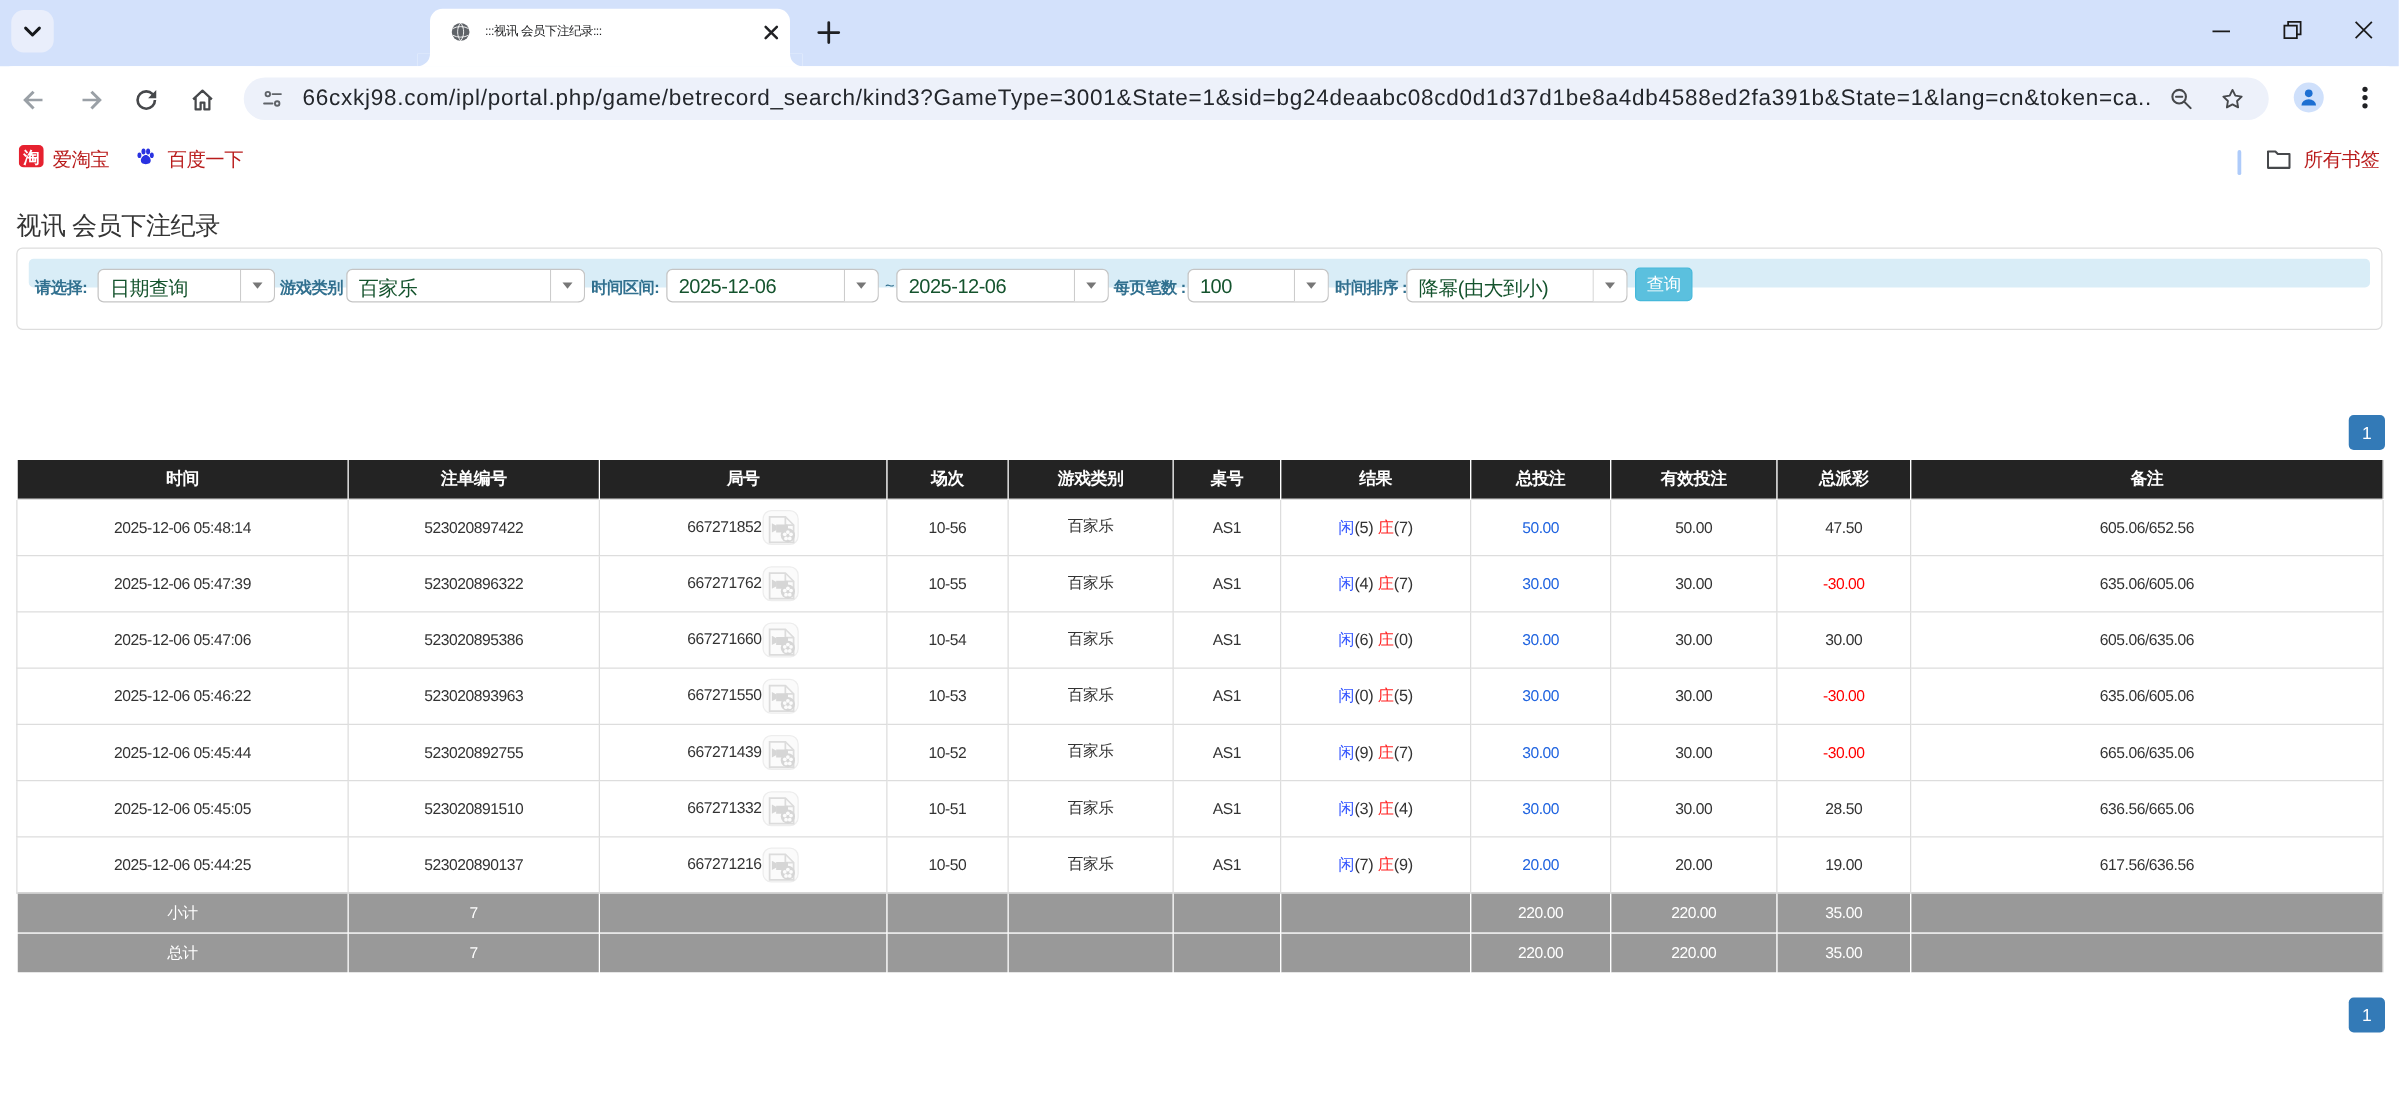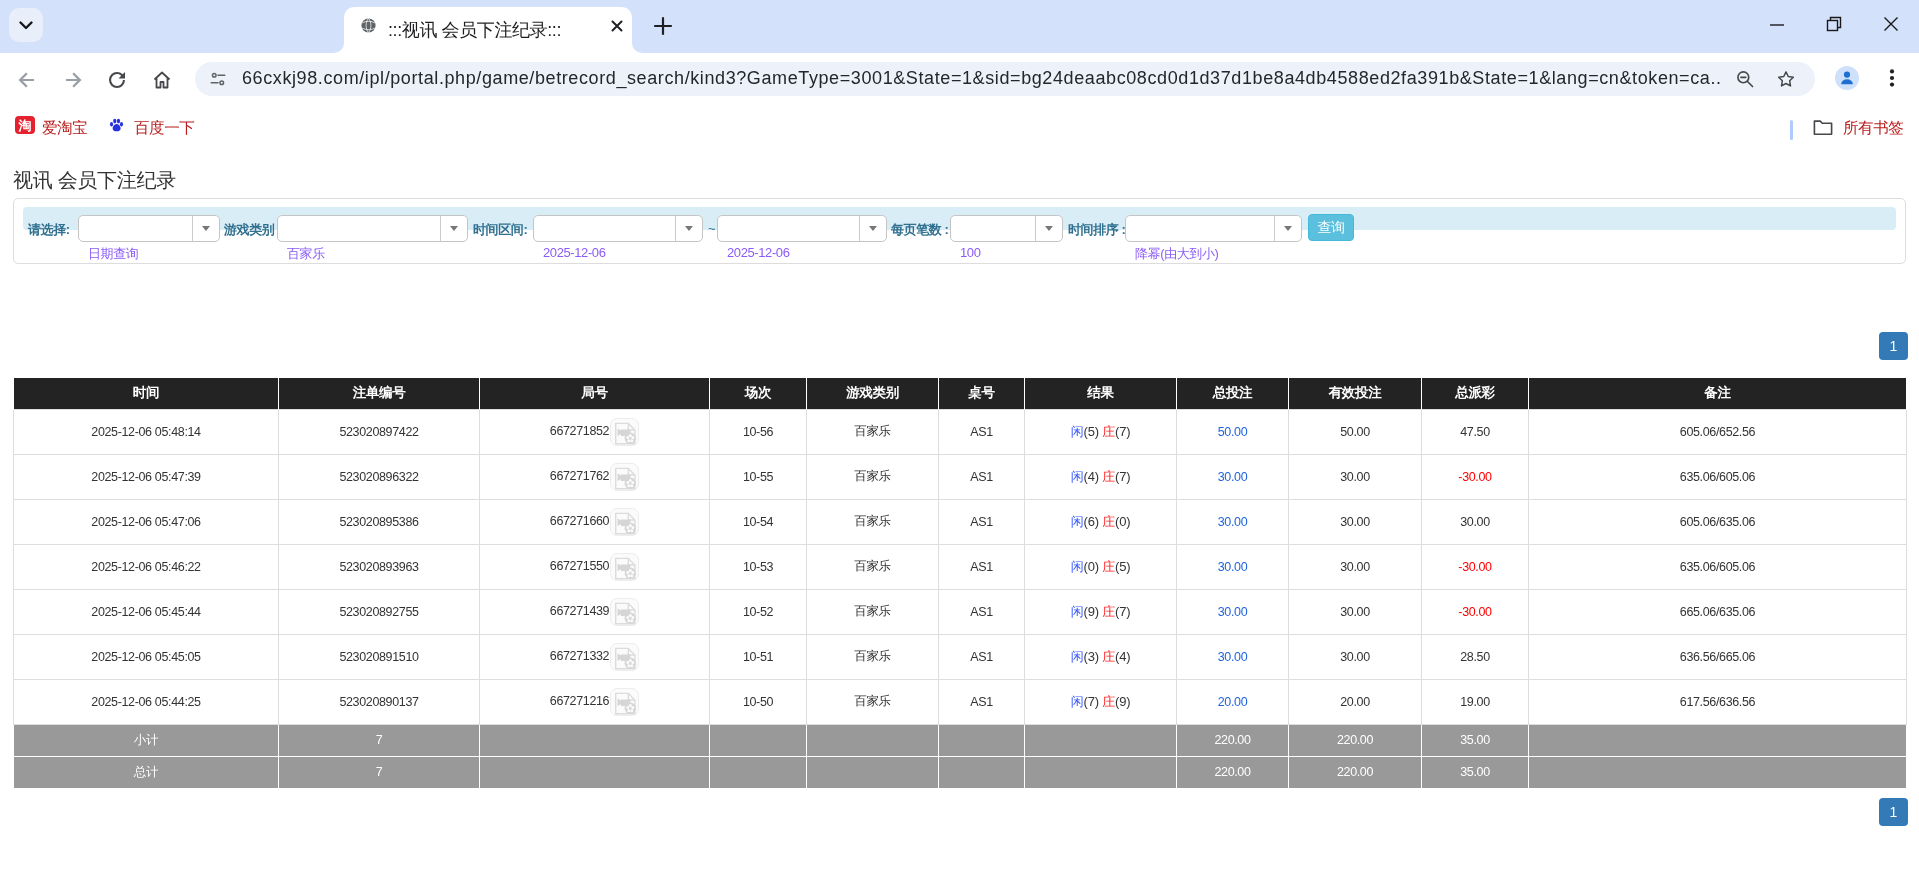--- a/index.html
+++ b/index.html
@@ -3,45 +3,45 @@
 <meta charset="utf-8">
 <style>
 * { margin:0; padding:0; box-sizing:border-box; }
 html,body { width:1919px; height:888px; background:#fff; font-family:"Liberation Sans",sans-serif; overflow:hidden; }
 
 #tabstrip { position:absolute; left:0; top:0; width:1919px; height:53px; background:#d3e1fb; }
 #chevbtn { position:absolute; left:9px; top:8px; width:34px; height:34px; border-radius:10px; background:#e9eefb; }
 #tab1 { position:absolute; left:48px; top:7px; width:290px; height:39px; color:#1f2023; }
 #tab1 .ttl { position:absolute; left:43px; top:10px; font-size:15px; letter-spacing:0.2px; color:#1f2023; }
 #activetab { position:absolute; left:344px; top:7px; width:288px; height:46px; background:#fff; border-radius:10px 10px 0 0; }
-#activetab .ttl { position:absolute; left:44px; top:11px; font-size:18px; letter-spacing:-0.4px; color:#1c1d1f; width:210px; overflow:hidden; white-space:nowrap; }
+#activetab .ttl { position:absolute; left:44px; top:11px; font-size:10px; letter-spacing:-0.4px; color:#1c1d1f; width:210px; overflow:hidden; white-space:nowrap; }
 .flarebase { position:absolute; top:43px; width:10px; height:10px; background:#fff; }
 .flarecap  { position:absolute; top:43px; width:10px; height:10px; background:#d3e1fb; }
 #toolbar { position:absolute; left:0; top:53px; width:1919px; height:54px; background:#fff; border-radius:10px 10px 0 0; }
 #urlpill { position:absolute; left:195px; top:9px; width:1620px; height:34px; border-radius:17px; background:#edf1fa; }
 #urltext { position:absolute; left:47px; top:6px; font-size:18px; color:#23262b; white-space:nowrap; width:1480px; overflow:hidden; letter-spacing:0.6px; }
 #bookbar { position:absolute; left:0; top:107px; width:1919px; height:38px; background:#fff; }
 .bktxt { font-size:15.5px; letter-spacing:-0.4px; color:#b91c1c; position:absolute; top:11px; }
 
 #page { position:absolute; left:0; top:145px; width:1919px; height:743px; background:#fff; }
 #ptitle { position:absolute; left:13px; top:22px; font-size:20px; letter-spacing:-0.3px; color:#333; }
 #panel { position:absolute; left:13px; top:53px; width:1893px; height:66px; background:#fff; border:1px solid #ddd; border-radius:5px; }
 #fbar { position:absolute; left:9px; top:8px; width:1873px; height:23px; background:#d9edf7; border-radius:4px; }
 .flabel { position:absolute; top:14px; font-size:13px; letter-spacing:-0.4px; font-weight:bold; color:#31708f; white-space:nowrap; }
 .combo { position:absolute; top:8px; height:27px; background:#fff; border:1px solid #c5c5c5; border-radius:5px; }
-.combo .tx { position:absolute; left:9px; top:5px; font-size:13px; letter-spacing:-0.4px; color:#8b5cf6; white-space:nowrap;margin-top:24px; }
+.combo .tx { position:absolute; left:9px; top:5px; font-size:16px; letter-spacing:-0.4px; color:#14532d; white-space:nowrap; }
 .combo .arr { position:absolute; right:0; top:0; width:27px; height:25px; border-left:1px solid #ccc; border-radius:0 5px 5px 0; background:#fff; }
 .combo .arr:after { content:""; position:absolute; left:9px; top:10px; width:0; height:0; border:4.5px solid transparent; border-top:5.5px solid #777; }
 #qbtn { position:absolute; left:1285px; top:7px; width:46px; height:27px; background:#5bc0de; border:1px solid #46b8da; border-radius:4px; color:#fff; font-size:14px; letter-spacing:-0.4px; text-align:center; line-height:25px; }
 #gbar { position:absolute; left:13px; top:124px; width:1893px; height:42px; background:#dff0d8; border:1px solid #d6e9c6; border-radius:4px; }
 #gbar .lt { position:absolute; left:13px; top:11px; font-size:12.5px; letter-spacing:-0.5px; color:#3c763d; }
 #gbar .rt { position:absolute; right:16px; top:12px; font-size:12.3px; letter-spacing:-0.4px; color:#f00; }
 .pagbtn { position:absolute; width:29px; height:28px; background:#337ab7; border-radius:4px; color:#fff; font-size:14px; text-align:center; line-height:28px; }
 
-#btable { position:absolute; left:13px; top:233px; border-collapse:collapse; table-layout:fixed; font-size:12.5px; letter-spacing:-0.35px; color:#333; }
+#btable { position:absolute; left:13px; top:223px; border-collapse:collapse; table-layout:fixed; font-size:12.5px; letter-spacing:-0.35px; color:#333; }
 #btable th { background:#232323; color:#fff; font-weight:bold; font-size:13.5px; height:31px; border-left:1px solid #fff; border-right:1px solid #fff; padding:0; text-align:center; }
 #btable td { height:45px; border:1px solid #ddd; text-align:center; padding:0; }
 #btable tr.foot td { background:#999; color:#fff; border:1px solid #fff; height:32px; }
 .bl { color:#2064e0; }
 .rd { color:#f00; }
 .zh-b { color:#3355ff; }
 td.res { font-size:13px; letter-spacing:-0.2px; }
 .zh-r { color:#ff2222; }
 .camic { display:inline-block; vertical-align:middle; width:29px; height:28px; background:#fbfbfb; border:1px solid #ededed; border-radius:7px; margin-left:1px; }
 </style>

